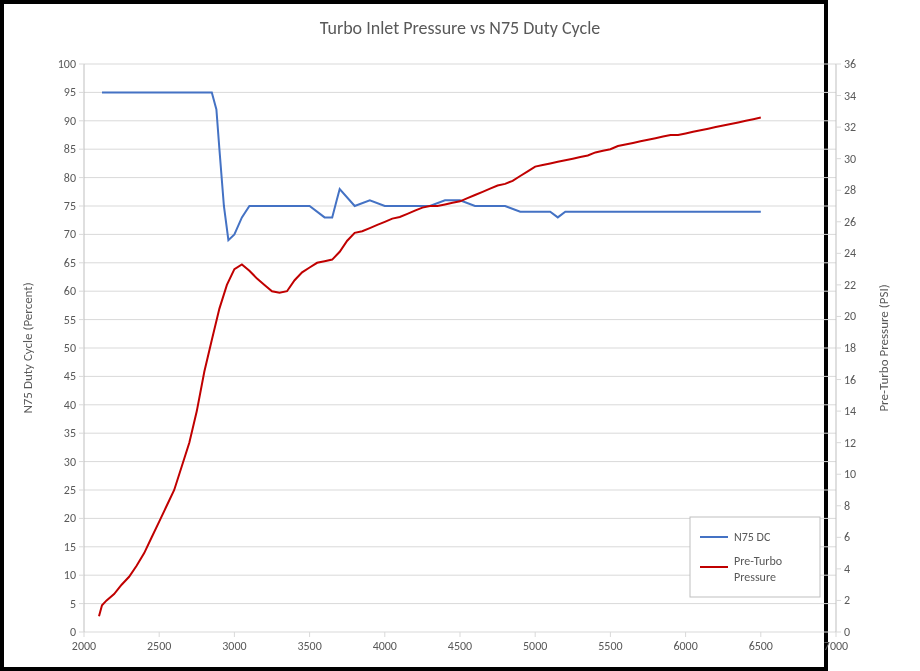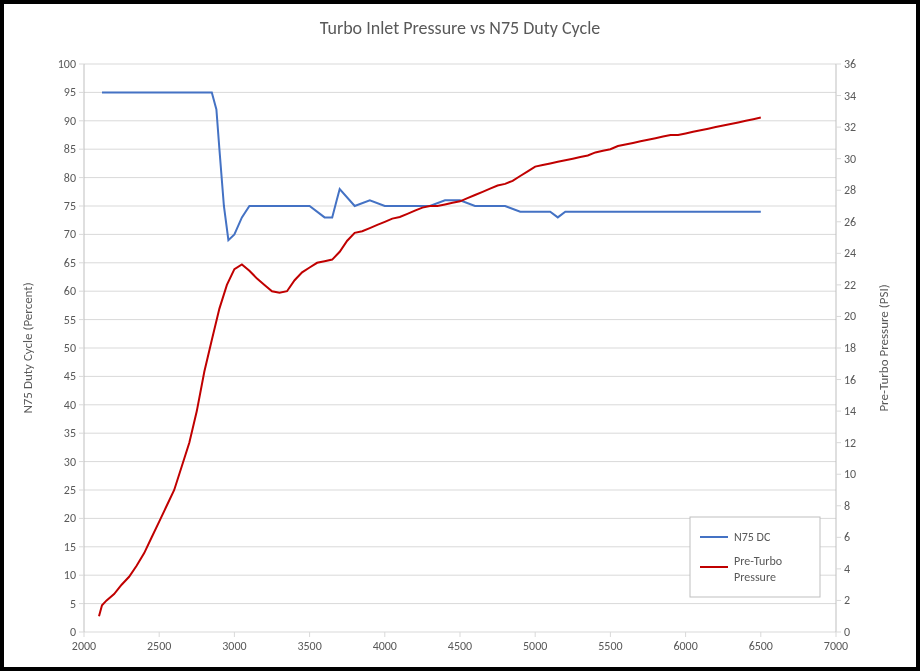--- a/index.html
+++ b/index.html
@@ -3,21 +3,21 @@
 <meta charset="utf-8">
 <style>
   html, body {
     margin: 0;
     padding: 0;
     background: #fff;
     font-family: "Calibri", "Segoe UI", Arial, sans-serif;
   }
   .chart-frame {
     box-sizing: border-box;
-    width: 920px;
+    width: 828px;
     height: 671px;
     border: 4px solid #000;
     background: #fff;
     position: relative;
   }
   svg { display: block; }
   .title {
     font-size: 18px;
     fill: #595959;
   }

